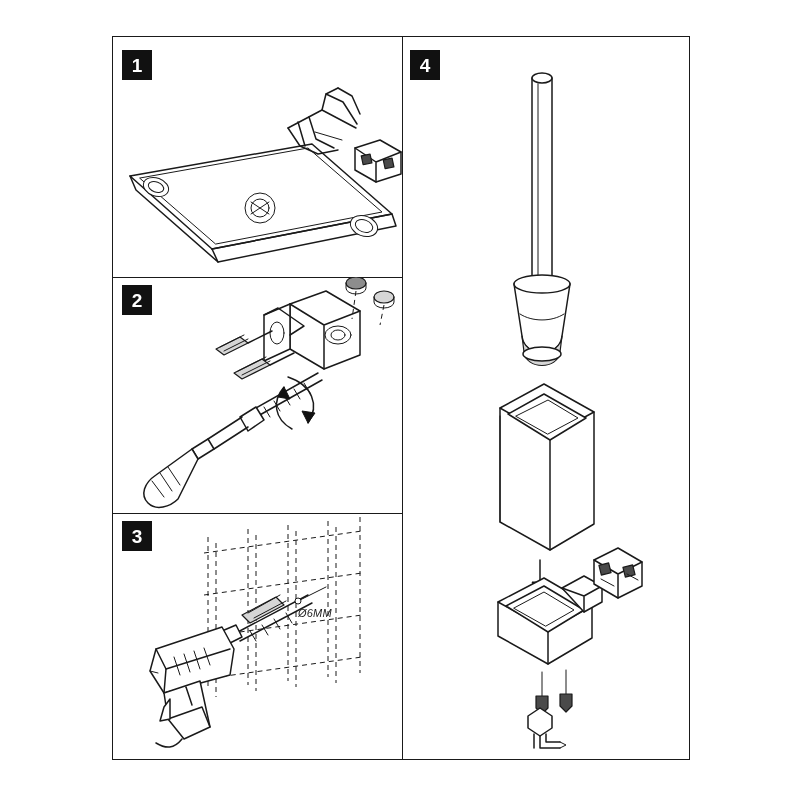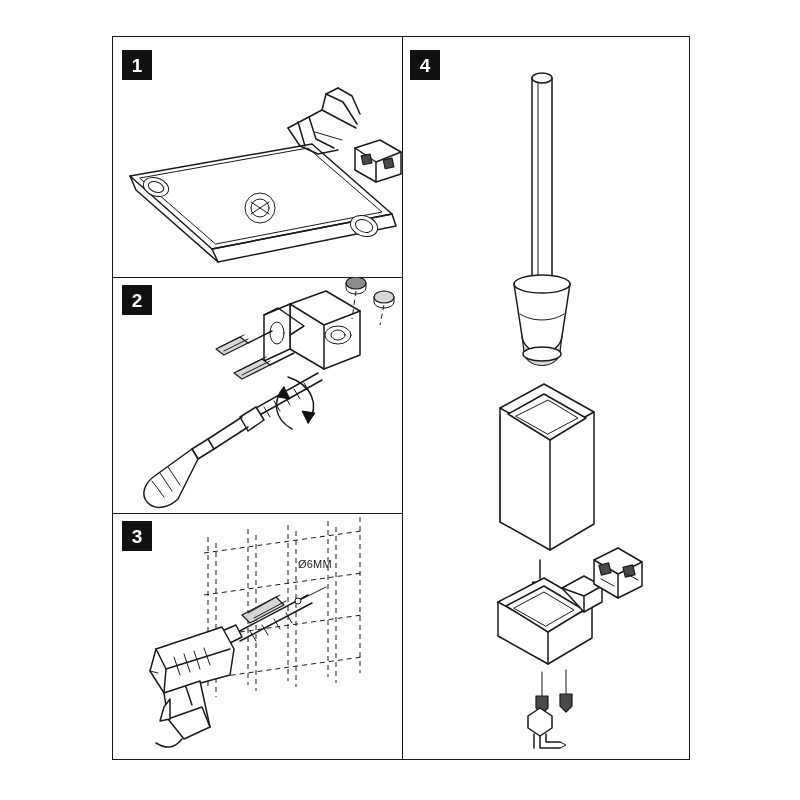--- a/index.html
+++ b/index.html
@@ -88,21 +88,21 @@
   .fl-lite { fill: #d6d6d6; stroke: #1a1a1a; stroke-width: 1.2; stroke-linejoin: round; }
   .fl-blk { fill: #111111; stroke: #111111; stroke-width: 1; }
 
   .dim-label {
     position: absolute;
     font-size: 11px;
     letter-spacing: 0.2px;
     color: #1a1a1a;
     white-space: nowrap;
   }
-  #label-drill-dia { left: 298px; top: 558px; }
+  #label-drill-dia { left: 298px; top: 607px; font-style: italic; }
 </style>
 </head>
 <body>
 
 <div class="sheet">
 
   <div class="frame"></div>
   <div class="divider-v"></div>
   <div class="divider-h1"></div>
   <div class="divider-h2"></div>

